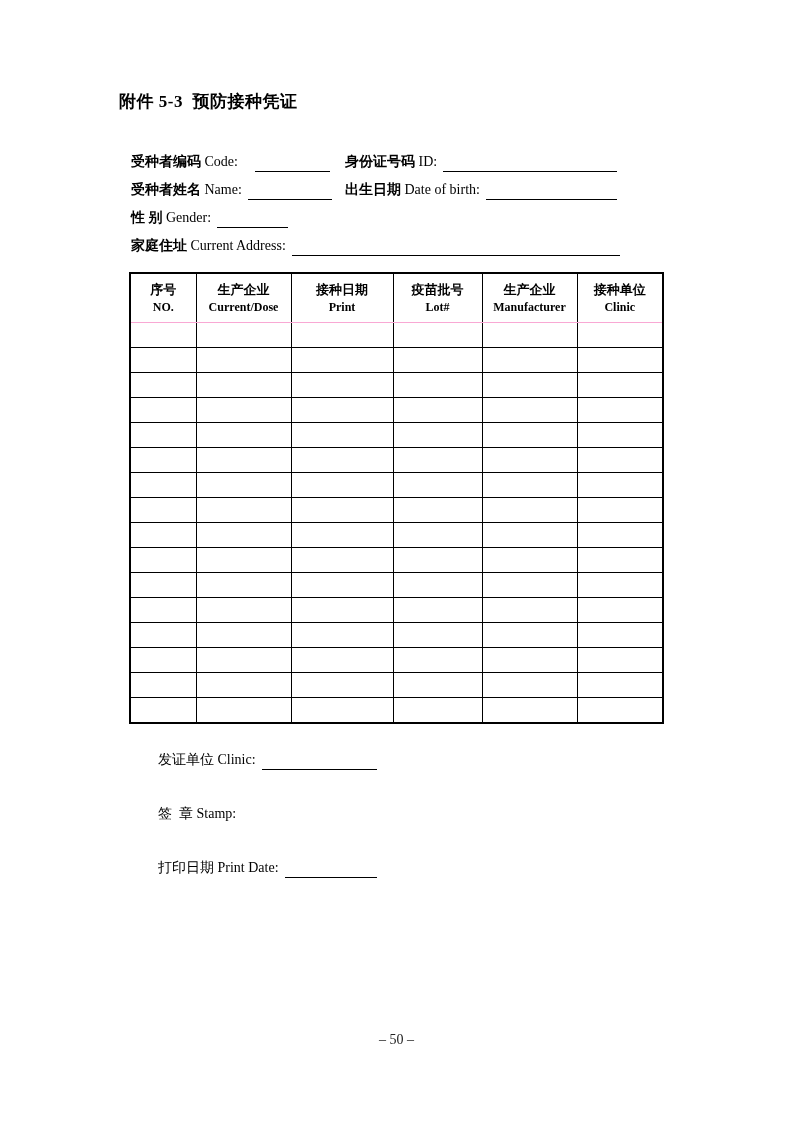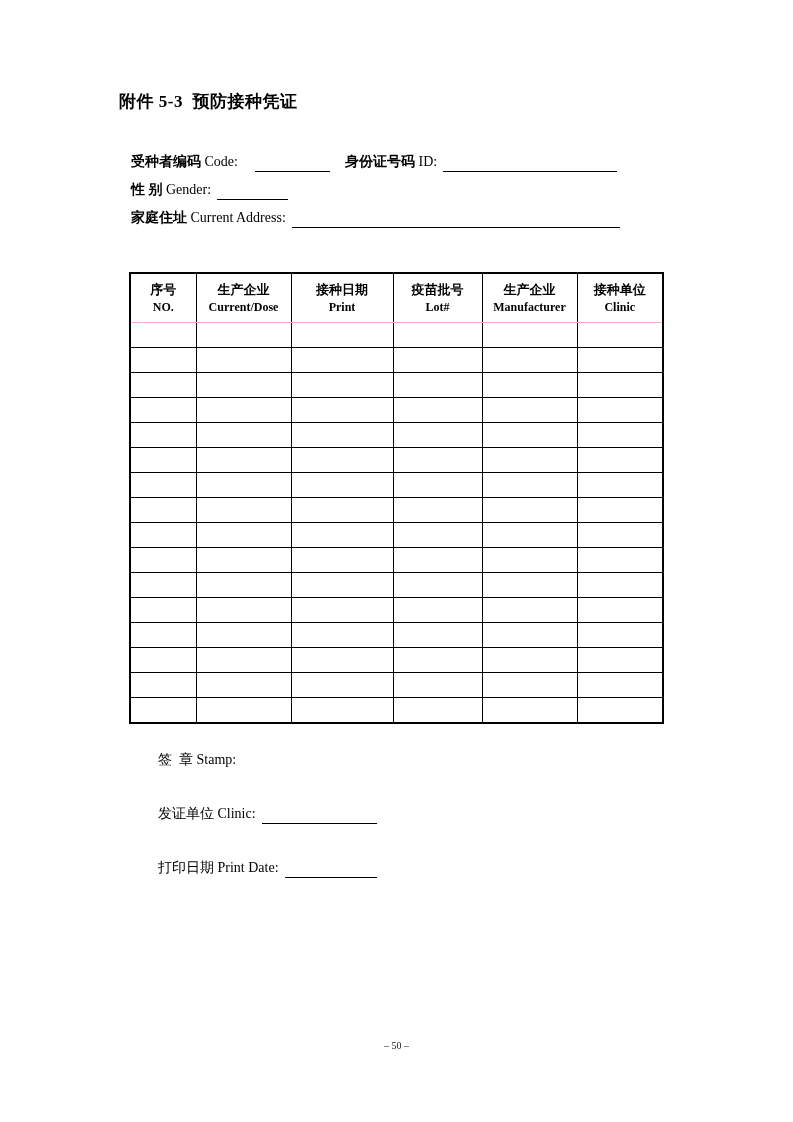--- a/index.html
+++ b/index.html
@@ -38,36 +38,46 @@
   }
   .th-en { font-size:12px; }
   .vax-table td { height:24px; }
   
   .footer-section { position:absolute; left:158px; top:748px; font-size:14px; }
   .footer-row { height:22px; margin-bottom:32px; display:flex; align-items:flex-end; width:219px; }
   .footer-row .lbl { white-space:pre; line-height:20px; }
   .footer-row.no-line { width:auto; }
   .page-number {
     position:absolute; left:0; top:1032px; width:793px;
-    text-align:center; font-size:10px; color:#222;margin-top:8px;
+    text-align:center; font-size:14px; color:#222;
   }
 </style>
 </head>
 <body>
 
 <div class="page-title">附件 5-3  预防接种凭证</div>
 
 <div class="form-section">
   <div class="form-row">
     <div class="line-group lg-left w199">
       <span class="lbl"><span class="zh">受种者编码</span> <span>Code:</span></span>
       <span class="fill"></span>
     </div>
     <div class="line-group lg-right">
       <span class="lbl"><span class="zh">身份证号码</span> <span>ID:</span></span>
+      <span class="fill"></span>
+    </div>
+  </div>
+  <div class="form-row">
+    <div class="line-group lg-left w201">
+      <span class="lbl"><span class="zh">受种者姓名</span> <span>Name:</span></span>
+      <span class="fill"></span>
+    </div>
+    <div class="line-group lg-right">
+      <span class="lbl"><span class="zh">出生日期</span> <span>Date of birth:</span></span>
       <span class="fill"></span>
     </div>
   </div>
   <div class="form-row">
     <div class="line-group lg-left w157">
       <span class="lbl"><span class="zh">性 别</span> <span>Gender:</span></span>
       <span class="fill"></span>
     </div>
   </div>
   <div class="form-row">
@@ -241,26 +251,26 @@
         <td></td>
         <td></td>
         <td></td>
         <td></td>
         <td></td>
       </tr>
     </tbody>
 </table>
 
 <div class="footer-section">
-  <div class="footer-row no-line">
-    <span class="lbl"><span>签  章</span> <span>Stamp:</span></span>
-  </div>
   <div class="footer-row">
     <span class="lbl"><span>发证单位</span> <span>Clinic:</span></span>
     <span class="fill"></span>
   </div>
+  <div class="footer-row no-line">
+    <span class="lbl"><span>签  章</span> <span>Stamp:</span></span>
+  </div>
   <div class="footer-row">
     <span class="lbl"><span>打印日期</span> <span>Print Date:</span></span>
     <span class="fill"></span>
   </div>
 </div>
 
 <div class="page-number">– 50 –</div>
 
 </body></html>

